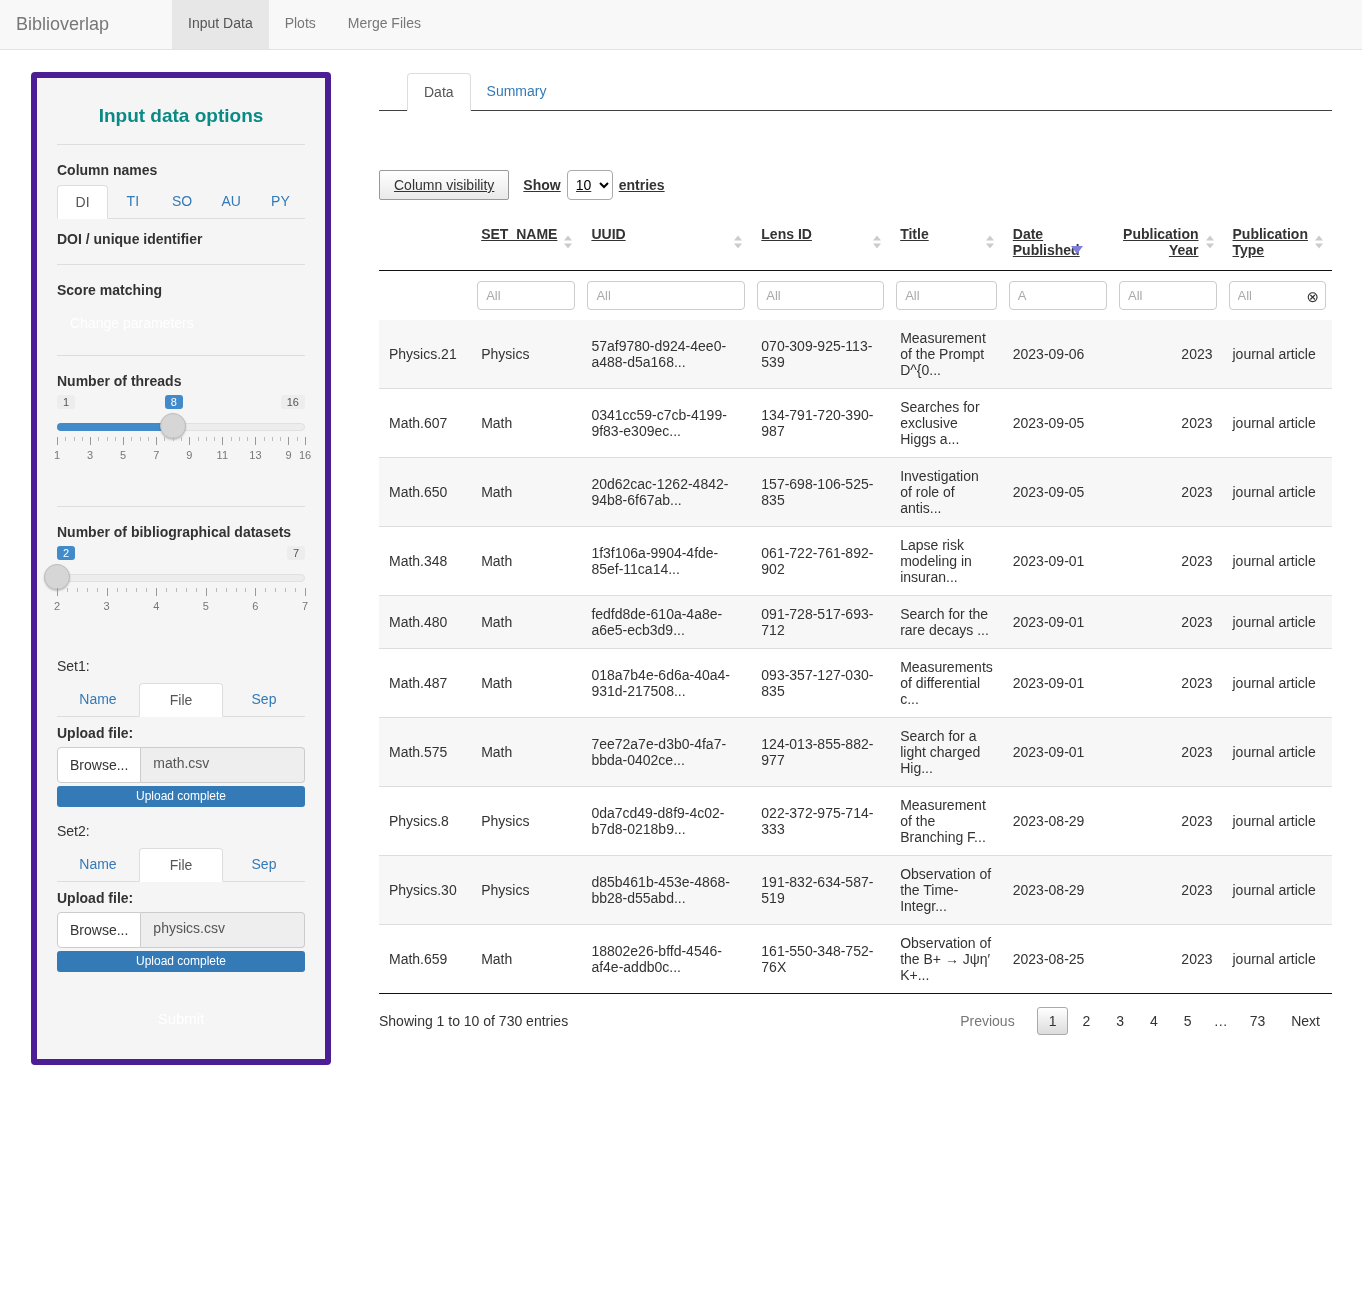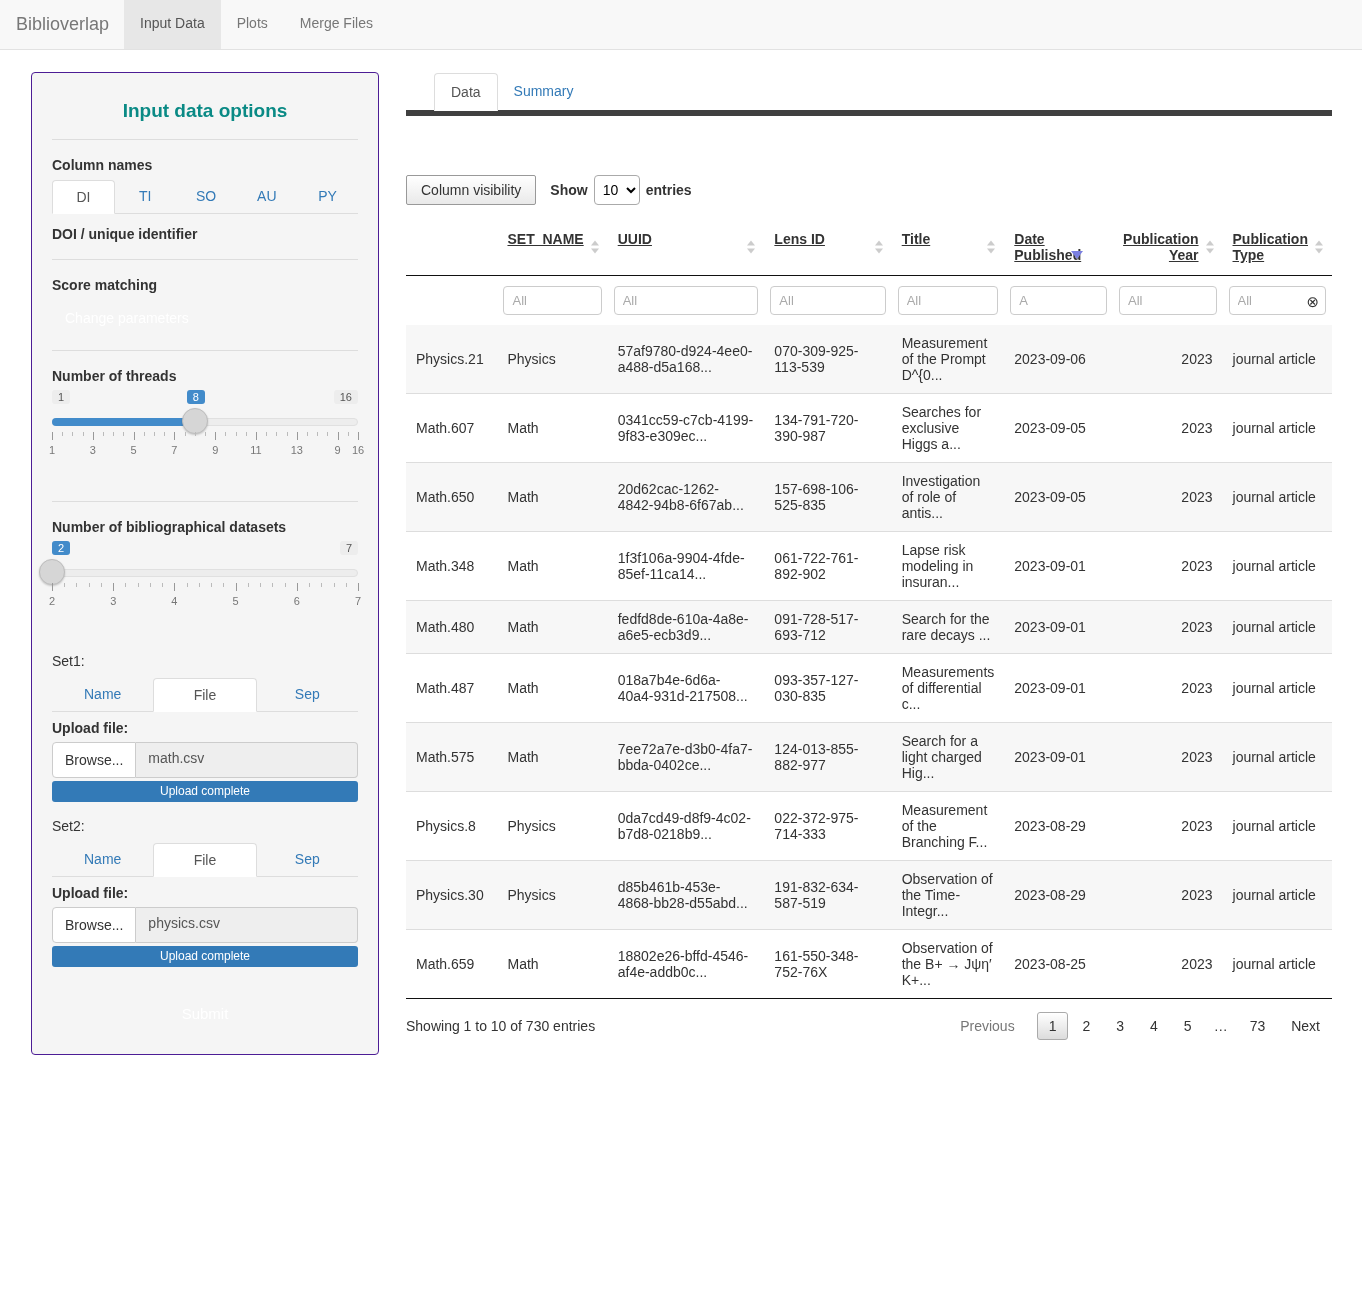--- a/index.html
+++ b/index.html
@@ -3,26 +3,26 @@
 <meta charset="utf-8">
 <style>
   * { box-sizing: border-box; margin: 0; padding: 0; }
   html,body { background:#fff; font-family:"Liberation Sans","DejaVu Sans",sans-serif; font-size:14px; color:#333; }
   body { width:1362px; }
 
   
   .navbar { background:#f8f8f8; border-bottom:1px solid #e2e2e2; height:50px; display:flex; align-items:stretch; }
   .brand { font-size:18px; color:#777; padding:14px 15px 0 16px; }
   .nav-item { padding:15px 16px; color:#777; cursor:pointer; font-size:14px; }
-  .nav-item.active { background:#e7e7e7; color:#555; }
+  .nav-item.active { background:#e7e7e7; color:#555;margin-left:48px; }
 
   .layout { display:flex; padding:22px 30px 0 31px; }
 
   
-  .sidebar { width:348px; background:#f5f5f5; border:1px solid #4c1d95; border-radius:4px; padding:19px 20px 24px 20px; margin-right:27px; align-self:flex-start; }
+  .sidebar { width:300px; background:#f5f5f5; border:6px solid #4c1d95; border-radius:4px; padding:19px 20px 24px 20px; margin-right:48px; align-self:flex-start; }
   .sidebar h3 { text-align:center; font-size:19px; font-weight:bold; margin:8px 0 14px 0; }
   .sidebar hr { border:none; border-top:1px solid #ddd; margin:17px 0; }
   .ctl-label { font-weight:bold; margin-bottom:6px; display:block; }
   .plain-label { margin:14px 0 0 0; display:block; }
 
   .tabs-sm { display:flex; border-bottom:1px solid #ddd; margin-top:4px; }
   .tabs-sm .tab { padding:8px 0; flex:1; text-align:center; color:#337ab7; cursor:pointer; position:relative; top:1px; }
   .tabs-sm .tab.active { background:#fff; border:1px solid #ddd; border-bottom:1px solid #fff; border-radius:4px 4px 0 0; color:#555; }
 
   .tab-pane-inner { padding-top:12px; }
@@ -45,26 +45,26 @@
   .slider .tick-label { position:absolute; top:34px; transform:translateX(-50%); font-size:11px; color:#777; }
 
   
   .file-group { display:flex; height:36px; margin-top:2px; }
   .browse-btn { background:#fff; border:1px solid #ccc; border-radius:4px 0 0 4px; padding:6px 12px; font-size:14px; color:#333; cursor:pointer; white-space:nowrap; font-family:inherit; }
   .file-name { flex:1; background:#eee; border:1px solid #ccc; border-left:none; border-radius:0 4px 4px 0; padding:7px 12px; color:#555; overflow:hidden; }
   .progress { margin-top:3px; height:21px; background:#337ab7; border-radius:3px; color:#fff; font-size:12px; text-align:center; line-height:21px; }
 
   
   .main { flex:1; min-width:0; }
-  .tabs-main { display:flex; border-bottom:6px solid #404040;padding-left:28px; }
+  .tabs-main { display:flex; border-bottom:1px solid #404040;padding-left:28px; }
   .tabs-main .tab { padding:10px 16px; color:#337ab7; cursor:pointer; position:relative; top:1px; }
   .tabs-main .tab.active { background:#fff; border:1px solid #ddd; border-bottom:1px solid #fff; border-radius:4px 4px 0 0; color:#555; }
 
   .download-btn { margin:15px 0 14px 0; display:inline-flex; align-items:center; gap:7px; }
-  .controls-row { display:flex; align-items:center; margin-bottom:14px; }
+  .controls-row { display:flex; align-items:center; margin-bottom:14px;text-decoration:underline; }
   .dt-button { background:linear-gradient(to bottom,#ffffff 0%,#e9e9e9 100%); border:1px solid #999; border-radius:2px; padding:6px 14px; font-size:14px; color:#333; cursor:pointer; font-family:inherit; }
   .show-wrap { margin-left:14px; display:flex; align-items:center; gap:6px; font-weight:bold; }
   .show-wrap select { height:30px; border:1px solid #aaa; border-radius:4px; padding:2px 4px; font-size:14px; font-family:inherit; background:#fff; }
 
   
   table.dt { width:100%; border-collapse:collapse; }
   table.dt thead tr.hdr th { text-align:left; font-weight:bold; padding:12px 24px 12px 10px; vertical-align:top; position:relative; border-bottom:1px solid #111; cursor:pointer;text-decoration:underline; }
   table.dt thead tr.hdr th.col-right { text-align:right; }
   table.dt thead tr.flt td { padding:10px 6px 10px 6px; }
   table.dt td { padding:10px; vertical-align:middle; }

